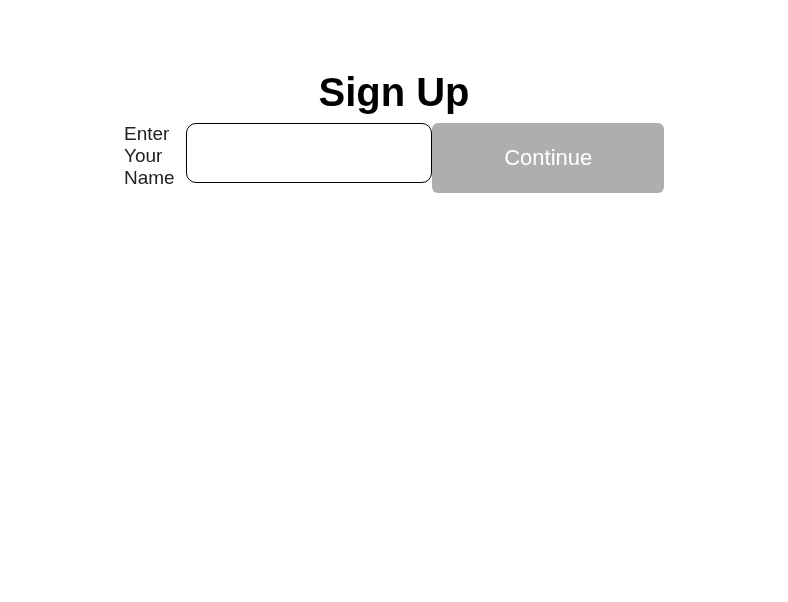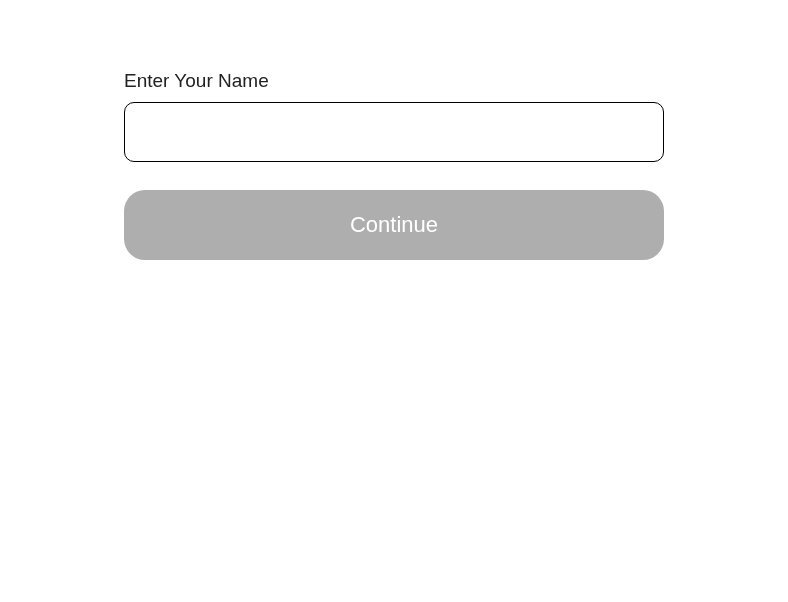--- a/index.html
+++ b/index.html
@@ -29,21 +29,21 @@
       margin-bottom: 8px;
     }
     .subtitle {
       font-size: 21px;
       color: #333;
       margin-bottom: 45px;
     }
     .form-group {
       width: 100%;
       display: flex;
-      flex-direction: column;
+      flex-direction: row;
       justify-content: space-between;
     }
     .label {
       font-size: 19px;
       color: #222;
       margin-bottom: 10px;
       align-self: flex-start;
     }
     .name-input {
       width: 100%;
@@ -54,28 +54,29 @@
       padding: 0 12px;
       outline: none;
       margin-bottom: 28px;
     }
     .continue-button {
       width: 100%;
       height: 70px;
       background: #aeaeae;
       color: #ffffff;
       border: none;
-      border-radius: 21px;
+      border-radius: 6px;
       font-size: 22px;
       cursor: pointer;
     }
   </style>
 </head>
 <body>
 
 <div class="container">
+  <h1 class="title">Sign Up</h1>
 
   <div class="form-group">
     <label class="label">Enter Your Name</label>
     <input type="text" class="name-input" value="" style="">
     <button class="continue-button">Continue</button>
   </div>
 </div>
 
 </body></html>

